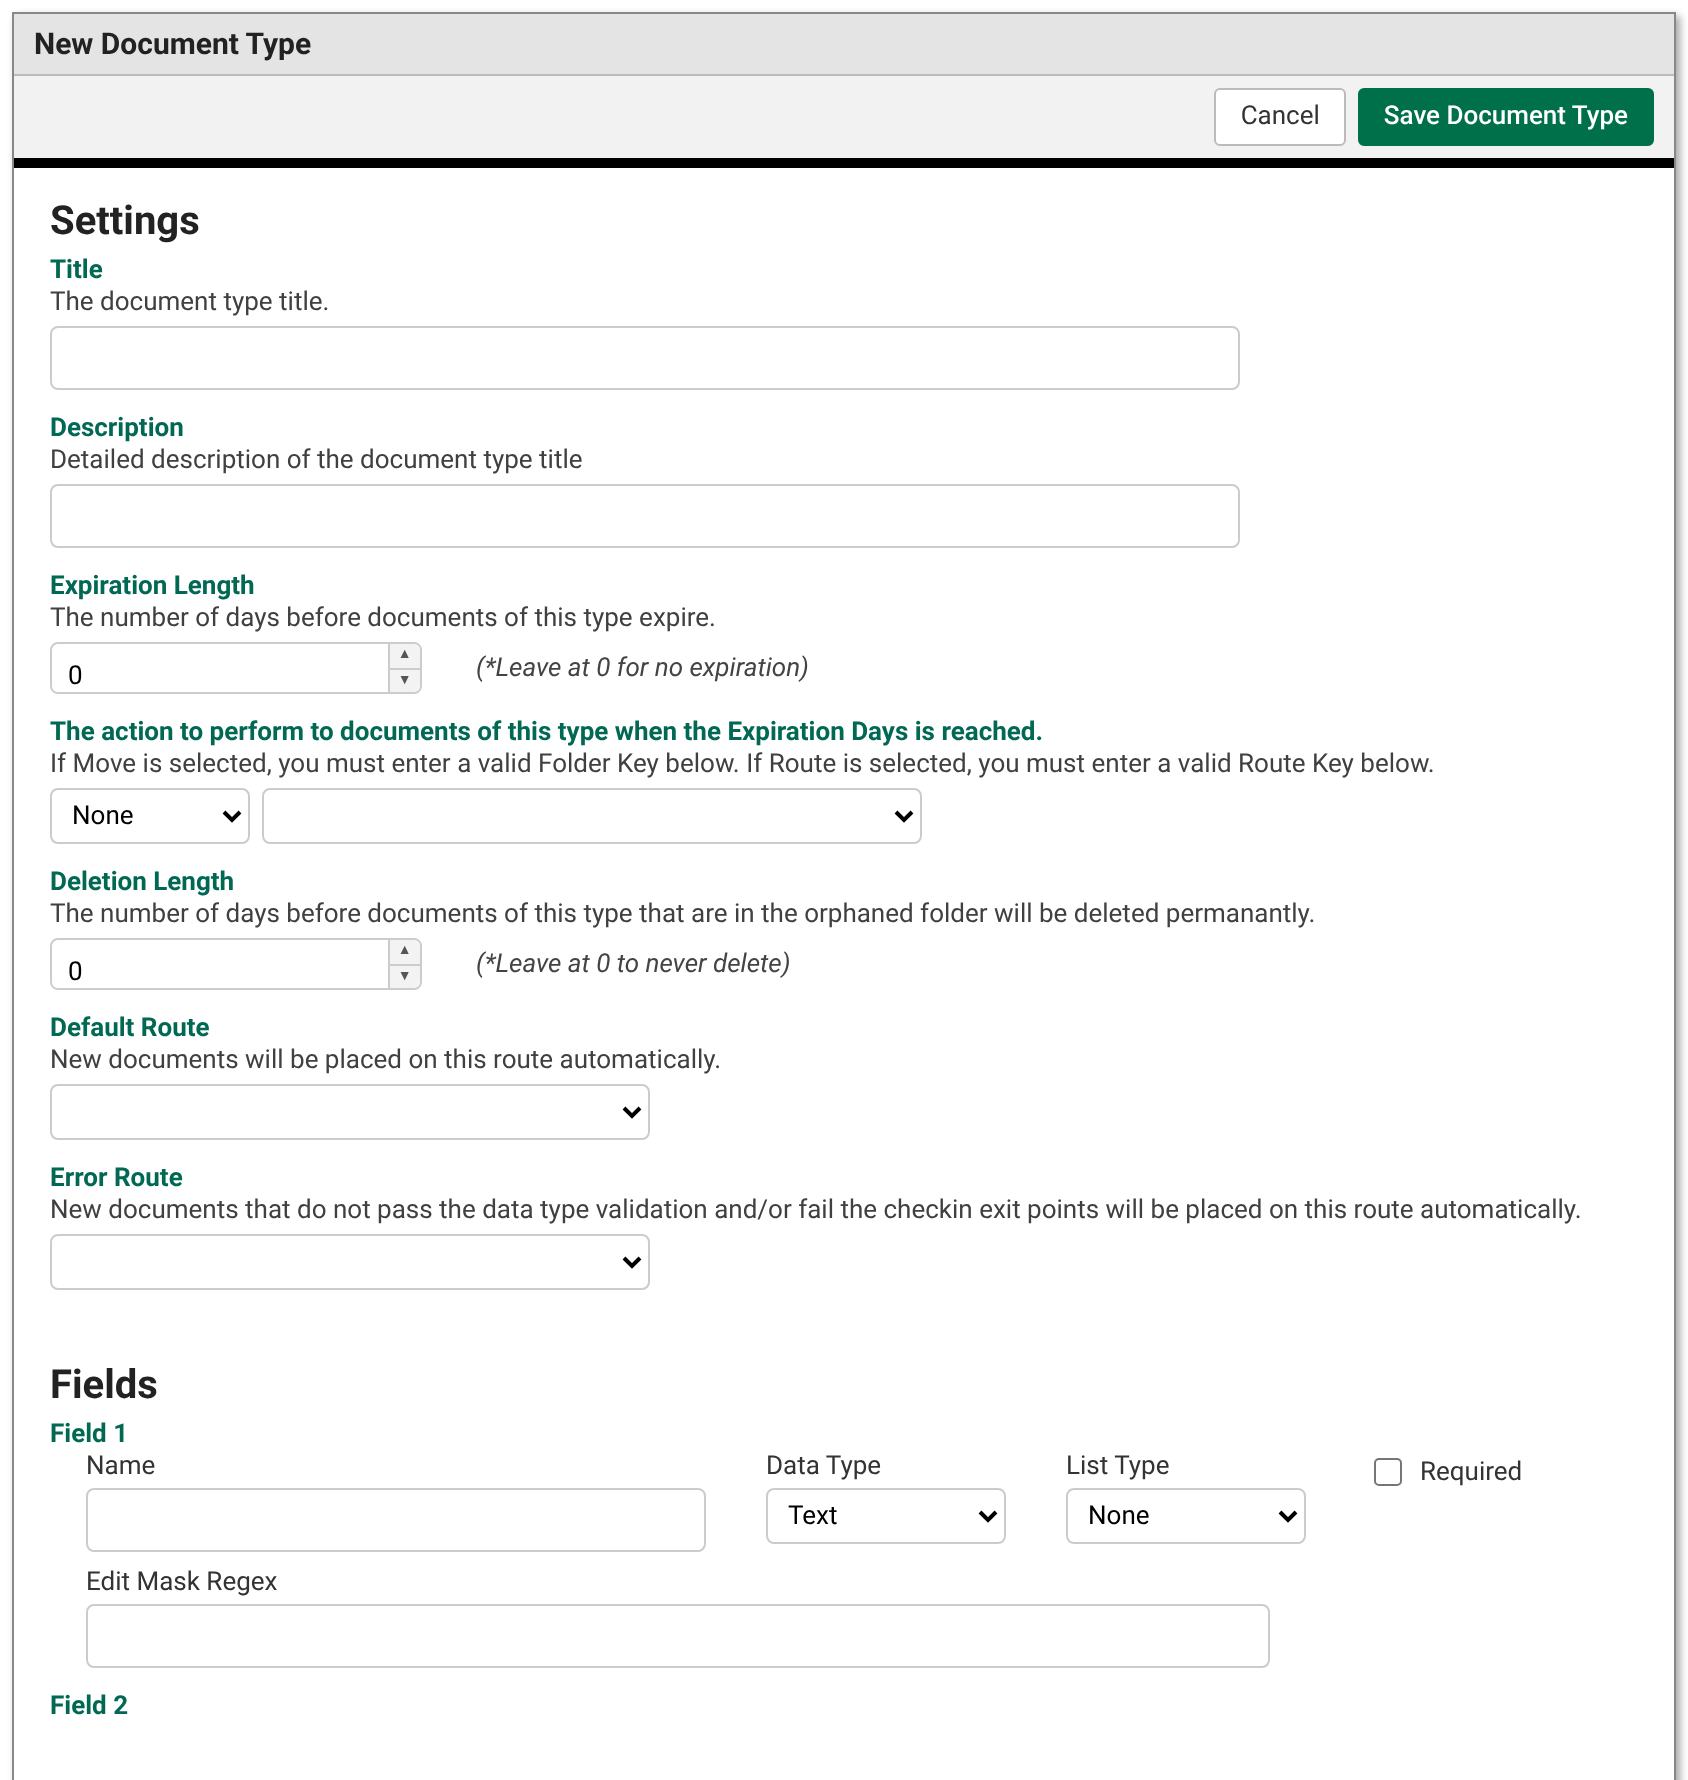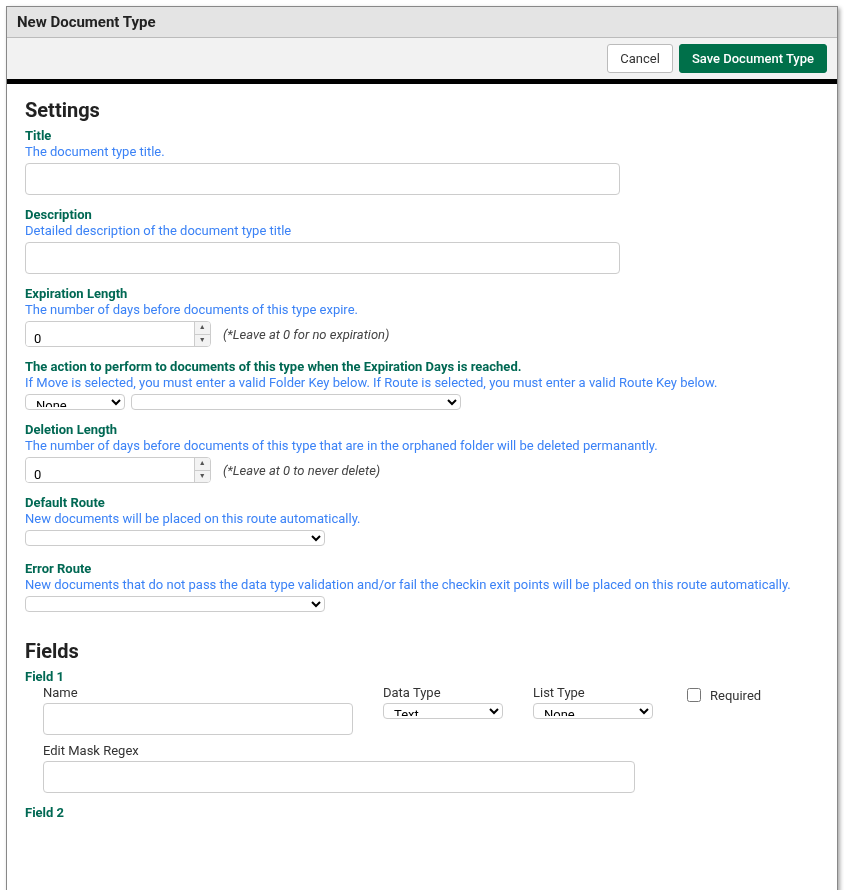--- a/index.html
+++ b/index.html
@@ -65,29 +65,29 @@
   .field-group { margin-bottom: 12px; }
   .lbl {
     font-weight: 700;
     color: #006853;
     font-size: 13px;
     display: block;
     margin-bottom: 1px;
   }
   .help {
     font-size: 13px;
-    color: #3b82f6;
+    color: #404040;
     margin-bottom: 4px;
     display: block;
   }
   .hint-it {
     font-style: italic;
     color: #444;
     font-size: 13px;
-    margin-left: 6px;
+    margin-left: 21px;
   }
   input[type=text], .txt {
     width: 595px;
     height: 32px;
     border: 1px solid #ccc;
     border-radius: 4px;
     padding: 4px 8px;
     font-size: 13px;
     background:#fff;
     font-family: inherit;
@@ -124,31 +124,31 @@
     background: #f3f3f3;
     font-size: 7px;
     line-height: 1;
     cursor: pointer;
     padding: 0;
     color:#555;
     font-family: inherit;
   }
   .spin button:first-child { border-bottom: 1px solid #ccc; }
   select.sel {
-    height: 16px;
+    height: 28px;
     border: 1px solid #ccc;
     border-radius: 4px;
     padding: 2px 6px;
     font-size: 13px;
     background: #fff;
     font-family: inherit;
   }
   .row-inline { display: flex; align-items: center; gap: 6px; }
   .action-row { display:flex; gap:6px; margin-top:4px; }
-  .fields-block { margin-top: 24px; }
+  .fields-block { margin-top: 35px; }
   .field-sub { margin-left: 18px; }
   .sub-lbl { font-size: 13px; color: #333; display:block; margin-bottom:3px; }
   .frow { display:flex; gap:30px; align-items:flex-start; margin-bottom:8px;}
   .fcol { display:flex; flex-direction:column; }
   .req { display:flex; align-items:center; gap:6px; padding-bottom:8px;}
   input[type=checkbox]{ width:14px; height:14px; }
 </style>
 </head>
 <body>
 

